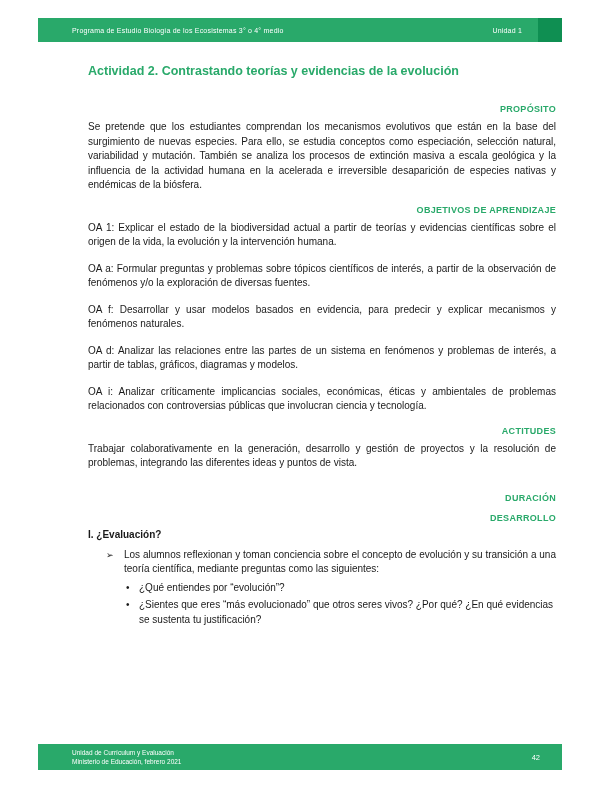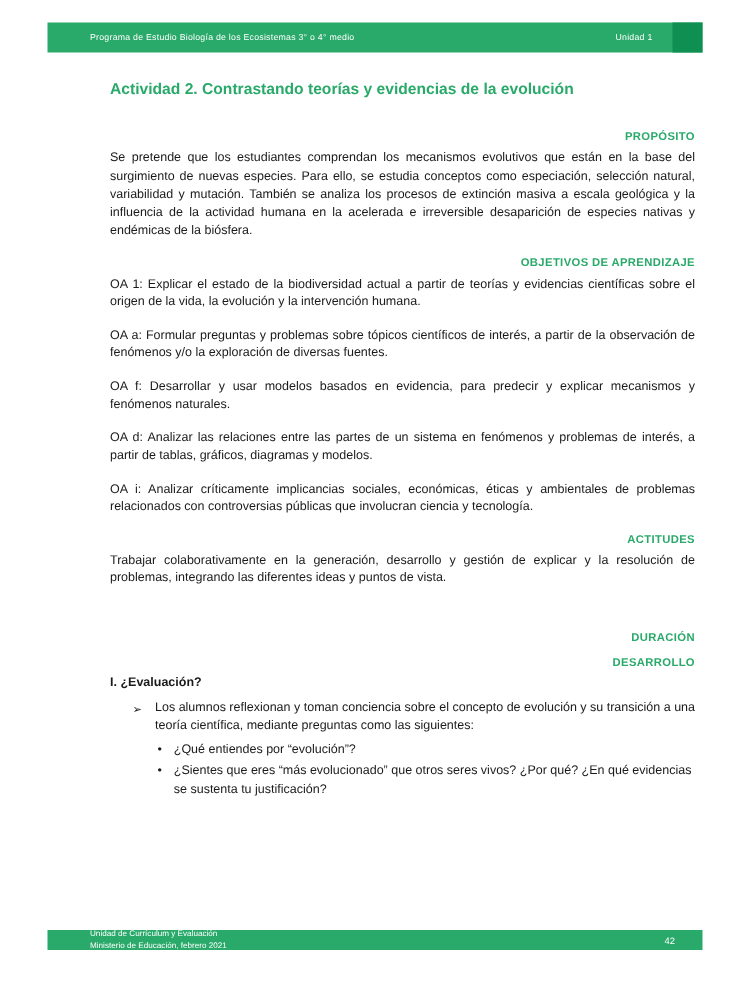--- a/index.html
+++ b/index.html
@@ -55,21 +55,21 @@
     letter-spacing: .3px;
     margin-bottom: 6px;
     text-align: right;
   }
   .section p {
     font-size: 10px;
     line-height: 14.5px;
     text-align: justify;
     margin-bottom: 12px;
   }
-  .section-duracion { margin-top: 34px; }
+  .section-duracion { margin-top: 22px; }
   .section-desarrollo { }
   .sub-title {
     font-size: 10px;
     font-weight: bold;
     margin-bottom: 8px;
   }
   .arrow-item {
     display: flex;
     margin-left: 18px;
     margin-bottom: 4px;
@@ -86,21 +86,21 @@
     flex: 0 0 13px;
     font-size: 10px;
     line-height: 14.5px;
   }
   .bullet-item p { margin-bottom: 0; text-align: left; }
 
   
   .footer-bar {
     position: absolute;
     top: 744px; left: 38px;
-    width: 524px; height: 16px;
+    width: 524px; height: 26px;
     background: var(--green, #29a96a);
     color: #ffffff;
     display: flex;
     align-items: center;
     justify-content: space-between;
     padding: 0 22px 0 34px;
   }
   .footer-left { font-size: 6.5px; line-height: 9.5px; }
   .footer-page { font-size: 7.5px; }
 </style>
@@ -128,21 +128,21 @@
       <h2>OBJETIVOS DE APRENDIZAJE</h2>
       <p>OA 1: Explicar el estado de la biodiversidad actual a partir de teorías y evidencias científicas sobre el origen de la vida, la evolución y la intervención humana.</p>
       <p>OA a: Formular preguntas y problemas sobre tópicos científicos de interés, a partir de la observación de fenómenos y/o la exploración de diversas fuentes.</p>
       <p>OA f: Desarrollar y usar modelos basados en evidencia, para predecir y explicar mecanismos y fenómenos naturales.</p>
       <p>OA d: Analizar las relaciones entre las partes de un sistema en fenómenos y problemas de interés, a partir de tablas, gráficos, diagramas y modelos.</p>
       <p>OA i: Analizar críticamente implicancias sociales, económicas, éticas y ambientales de problemas relacionados con controversias públicas que involucran ciencia y tecnología.</p>
     </section>
 
     <section class="section">
       <h2>ACTITUDES</h2>
-      <p>Trabajar colaborativamente en la generación, desarrollo y gestión de explicar y la resolución de problemas, integrando las diferentes ideas y puntos de vista.</p>
+      <p>Trabajar colaborativamente en la generación, desarrollo y gestión de proyectos y la resolución de problemas, integrando las diferentes ideas y puntos de vista.</p>
     </section>
 
     <section class="section section-duracion">
       <h2>DURACIÓN</h2>
     </section>
 
     <section class="section section-desarrollo">
       <h2>DESARROLLO</h2>
       <h3 class="sub-title">I. ¿Evaluación?</h3>
 

